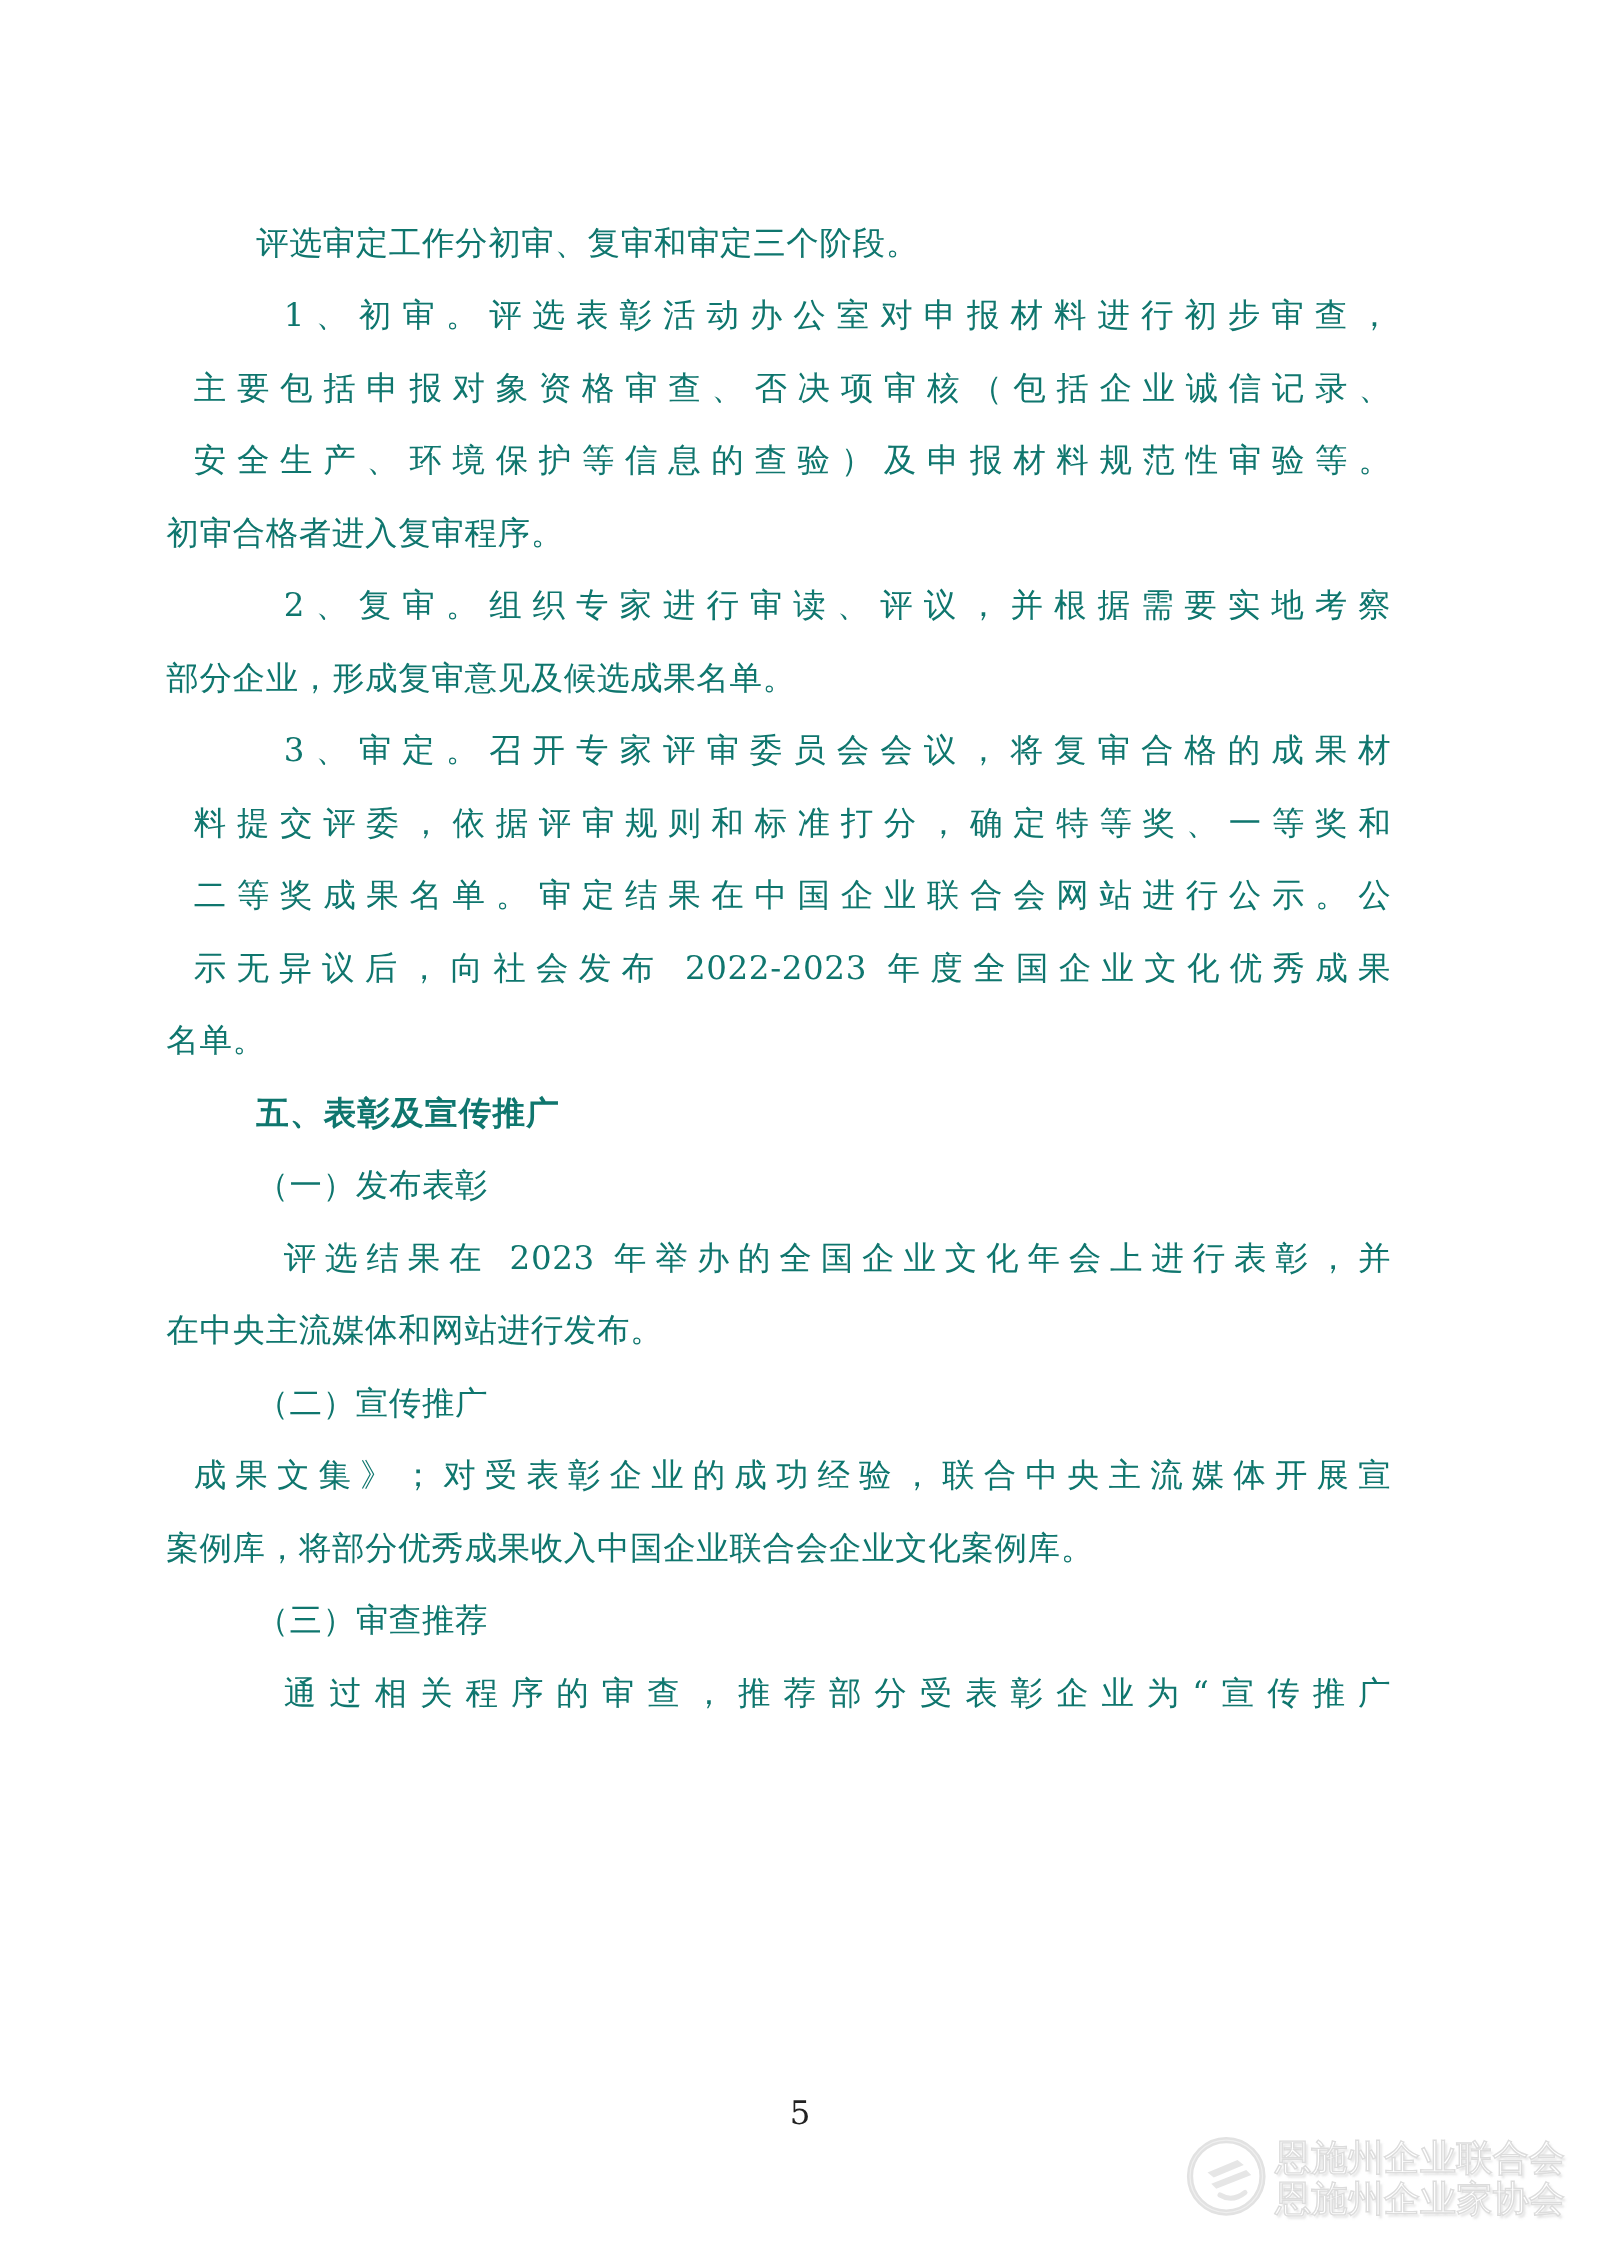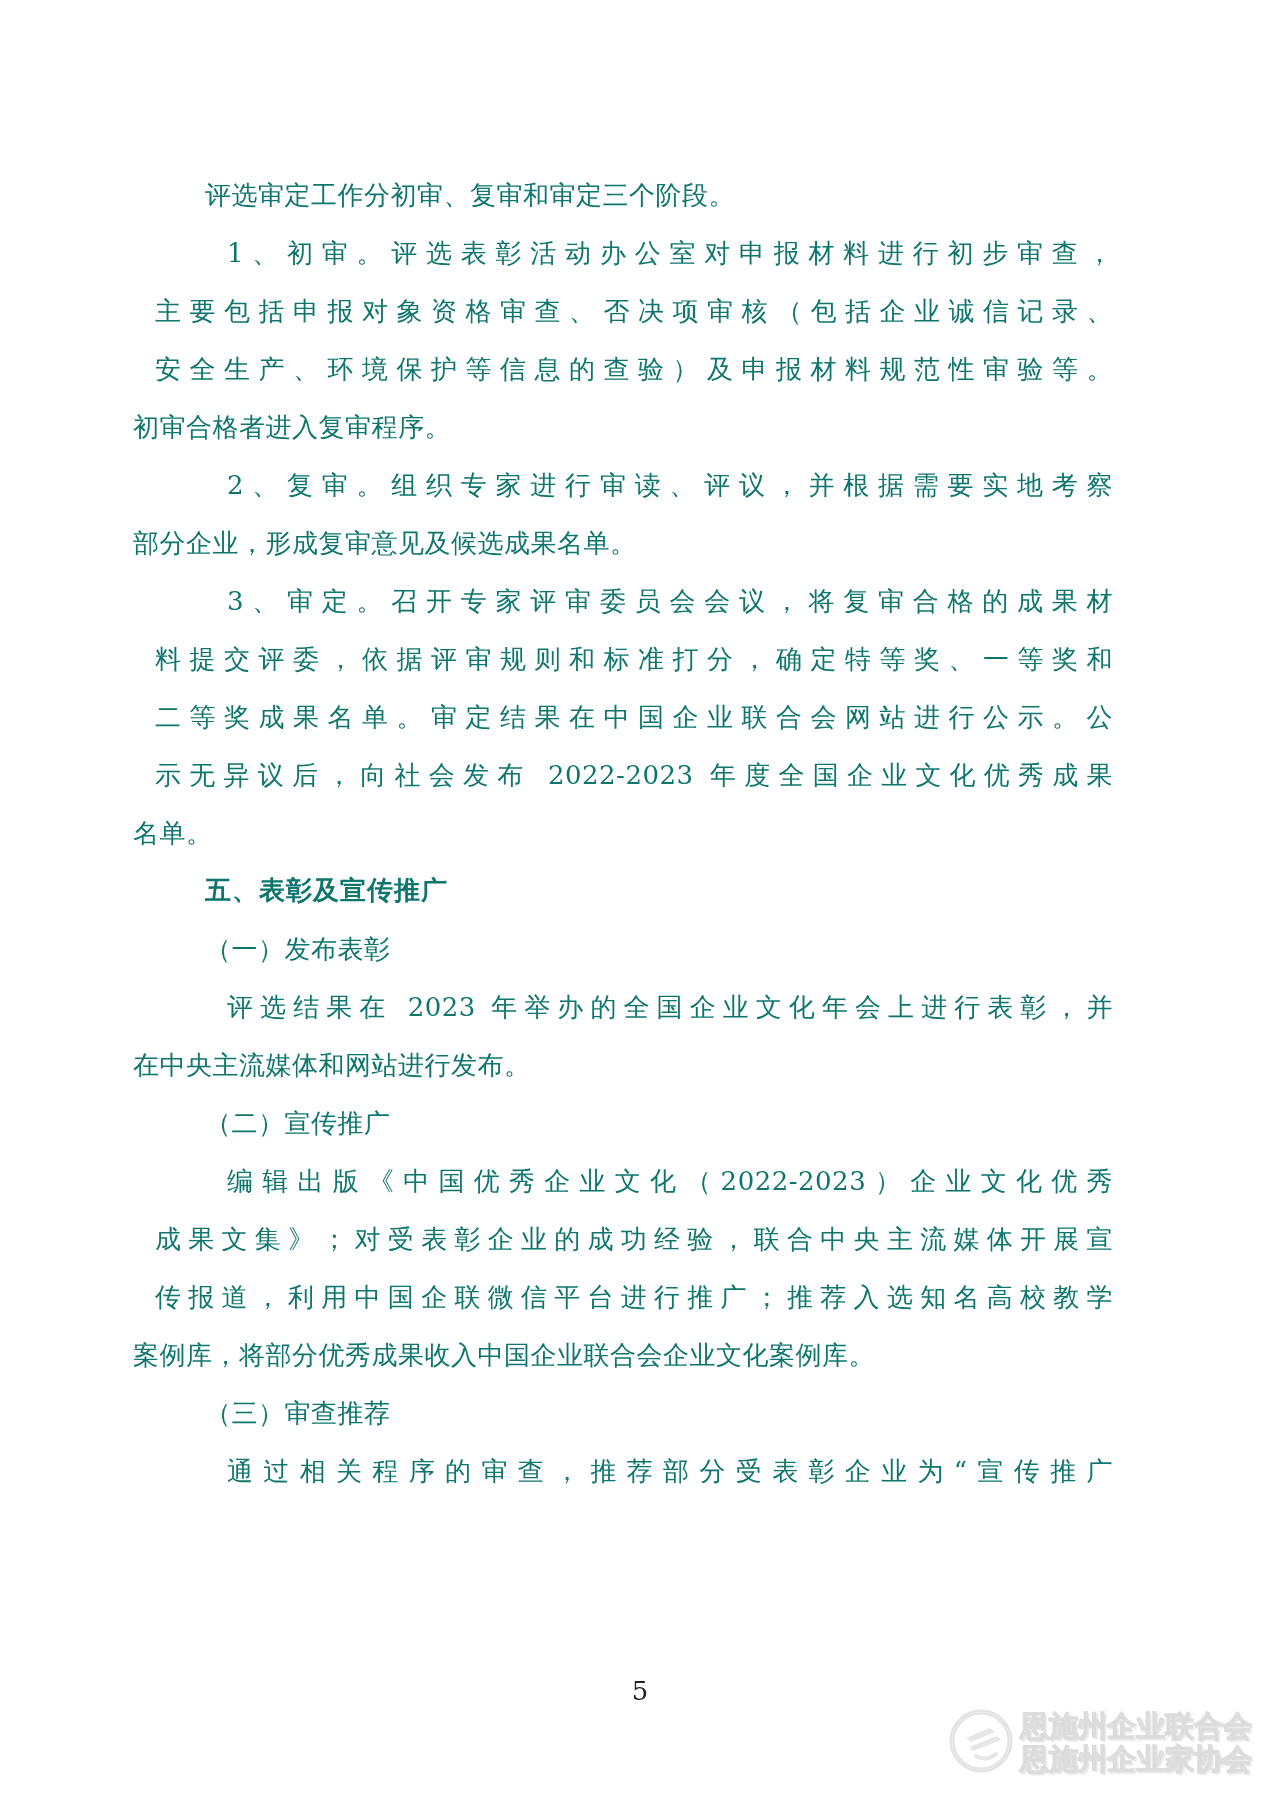--- a/index.html
+++ b/index.html
@@ -47,21 +47,21 @@
     left:948px; top:1704px;
     display:flex;
     align-items:flex-start;
     user-select:none;
   }
   .wm-logo { display:block; width:68px; height:72px; flex:0 0 auto; }
   .wm-text {
     margin-left:4px;
     margin-top:6px;
     font-family:"DejaVu Sans", sans-serif;
-    font-weight:700;
+    font-weight:400;
     font-size:29px;
     line-height:33px;
     letter-spacing:0px;
     color:#ffffff;
     -webkit-text-stroke:1.1px #dcdcdc;
     text-shadow:2px 2px 2px rgba(175,175,175,0.35);
     white-space:nowrap;
   }
 </style>
 </head>
@@ -81,23 +81,21 @@
         <div class="line indent justify">3、审定。召开专家评审委员会会议，将复审合格的成果材</div>
         <div class="line justify">料提交评委，依据评审规则和标准打分，确定特等奖、一等奖和</div>
         <div class="line justify">二等奖成果名单。审定结果在中国企业联合会网站进行公示。公</div>
         <div class="line justify">示无异议后，向社会发布 2022-2023 年度全国企业文化优秀成果</div>
         <div class="line">名单。</div>
         <div class="line indent bold">五、表彰及宣传推广</div>
         <div class="line indent">（一）发布表彰</div>
         <div class="line indent justify">评选结果在 2023 年举办的全国企业文化年会上进行表彰，并</div>
         <div class="line">在中央主流媒体和网站进行发布。</div>
         <div class="line indent">（二）宣传推广</div>
-        <div class="line indent justify">编辑出版《中国优秀企业文化（2022-2023）企业文化优秀</div>
         <div class="line justify">成果文集》；对受表彰企业的成功经验，联合中央主流媒体开展宣</div>
-        <div class="line justify">传报道，利用中国企联微信平台进行推广；推荐入选知名高校教学</div>
         <div class="line">案例库，将部分优秀成果收入中国企业联合会企业文化案例库。</div>
         <div class="line indent">（三）审查推荐</div>
         <div class="line indent justify">通过相关程序的审查，推荐部分受表彰企业为“宣传推广</div>
       </div>
   </main>
 
   <div class="page-number">5</div>
 
   <div class="watermark">
     <span class="wm-logo">

